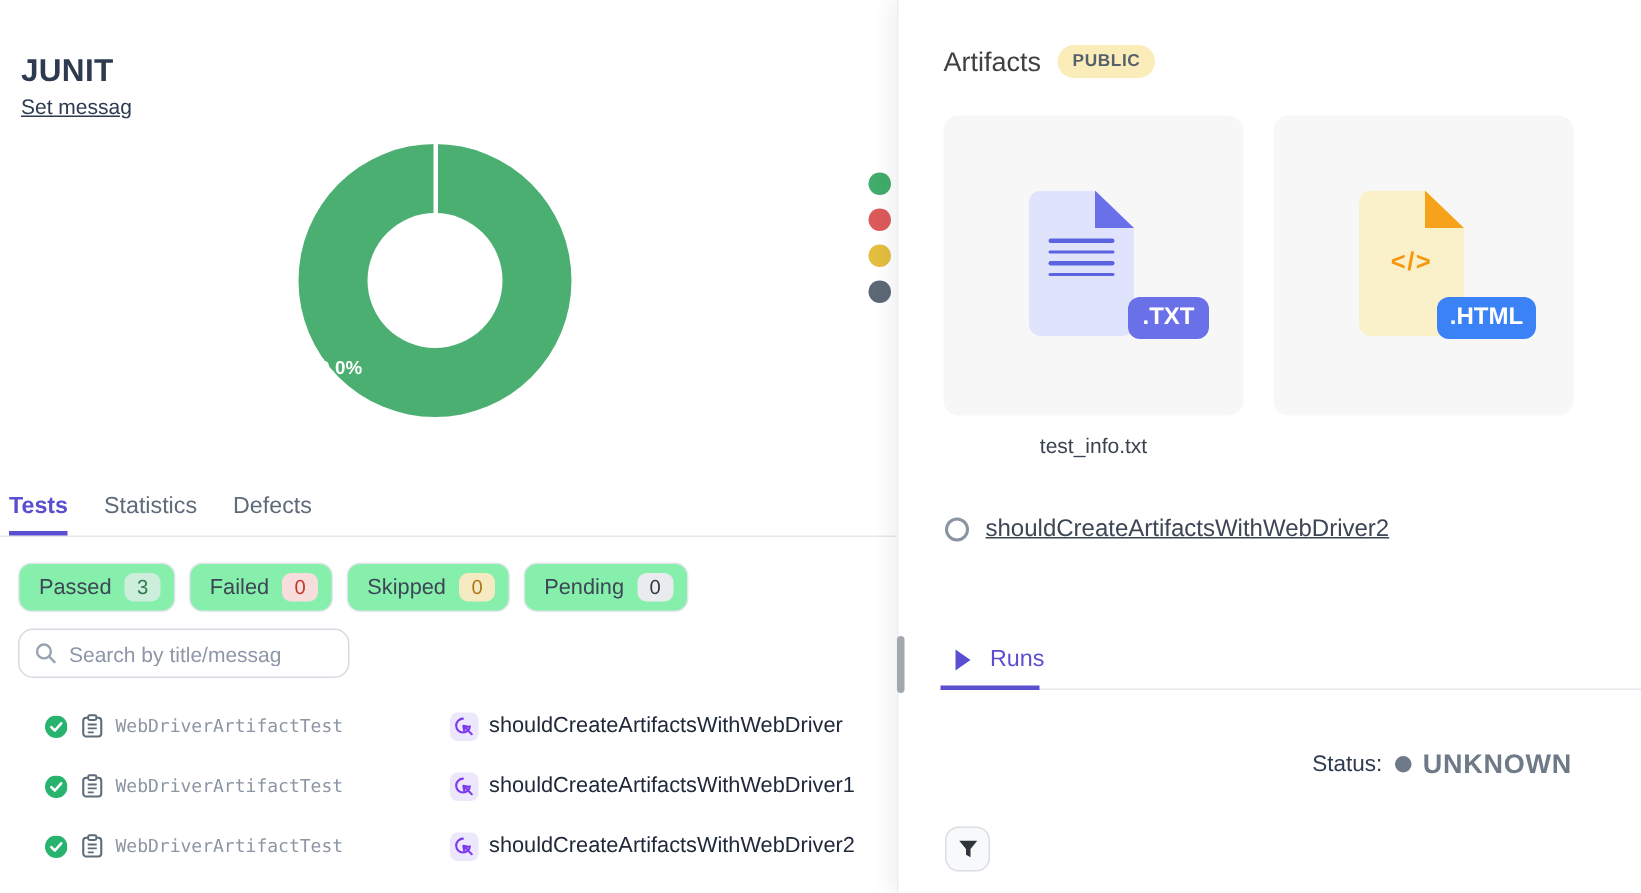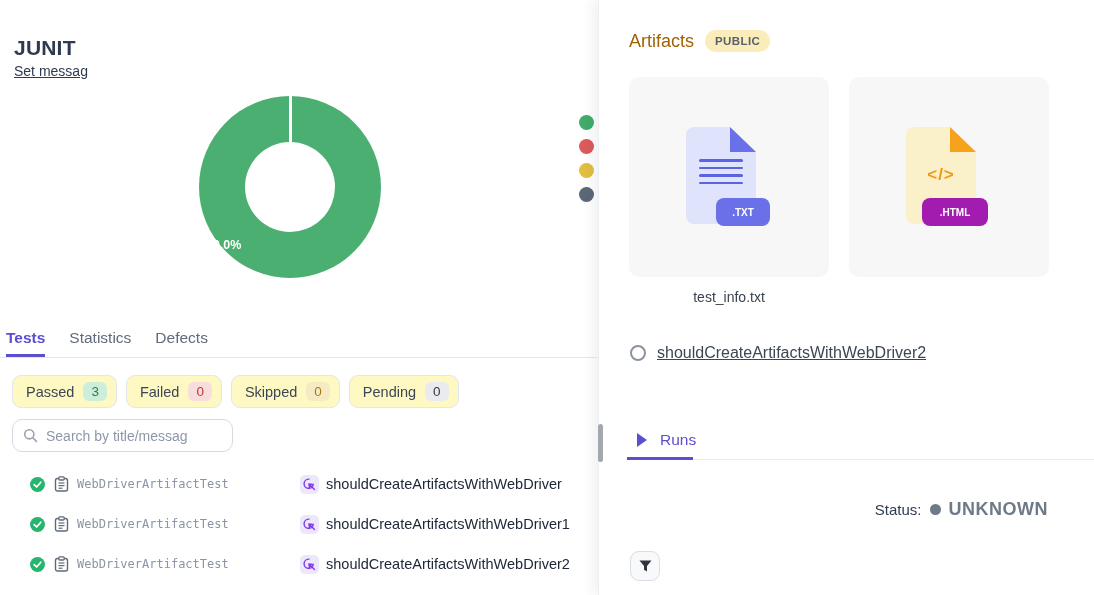--- a/index.html
+++ b/index.html
@@ -19,21 +19,21 @@
   .legend { position:absolute; left:579px; top:115px; display:flex; flex-direction:column; gap:9px; }
   .legend-dot { width:15px; height:15px; border-radius:50%; }
   .dot-passed { background:#41AC6B; } .dot-failed { background:#DD5A5A; }
   .dot-skipped { background:#E3BE3F; } .dot-pending { background:#5C6876; }
 
   .tabs { position:absolute; left:0; top:329px; width:597px; height:29px; border-bottom:1px solid #e6e8ec; display:flex; gap:24px; padding-left:6px; }
   .tab { font-size:15.5px; color:#5f6b7a; cursor:pointer; padding-bottom:9px; }
   .tab.active { color:#5a4fd0; border-bottom:3px solid #5a4fd0; font-weight:bold; }
 
   .chips { position:absolute; left:12px; top:375px; display:flex; gap:9px; }
-  .chip { display:flex; align-items:center; gap:9px; height:33px; padding:0 9px 0 13px; background:#fef9c3;
+  .chip { display:flex; align-items:center; gap:9px; height:33px; padding:0 9px 0 13px; background:#86efac;
     border:1px solid #e3e6ea; border-radius:9px; font-size:14.5px; color:#3d4656; cursor:pointer; }
   .chip-badge { border-radius:6px; padding:2px 8px; font-size:13.5px; }
   .badge-passed { background:#cdeeda; color:#2e7d4f; }
   .badge-failed { background:#f8dddd; color:#c0392b; }
   .badge-skipped { background:#f6eac2; color:#b07818; }
   .badge-pending { background:#e9ebee; color:#333a45; }
 
   .search { position:absolute; left:12px; top:419px; width:221px; height:33px; border:1px solid #d6dbe3;
     border-radius:10px; display:flex; align-items:center; padding:0 10px; gap:8px; background:#fff; }
   .search input { border:none; outline:none; flex:1; min-width:0; font-size:14px; color:#3d4656; font-family:"Liberation Sans", sans-serif; }
@@ -47,37 +47,37 @@
   .click-ic { flex:0 0 19px; height:19px; border-radius:5px; background:#ece7fb; display:flex; align-items:center; justify-content:center; margin-right:7px; }
   .row .title { font-size:14.5px; color:#20293a; white-space:nowrap; }
 
   
   .scroll-thumb { position:absolute; left:598px; top:424px; width:5px; height:38px; background:#a3a8af; border-radius:2.5px; z-index:20; }
 
   
   .right-panel { position:absolute; left:598px; top:0; width:496px; height:595px; background:#fff;
     border-left:1px solid #eceef1; box-shadow:-7px 0 10px rgba(40,50,70,.06); z-index:10; }
   .rp-header { position:absolute; left:30px; top:30px; display:flex; align-items:center; gap:11px; }
-  .rp-title { font-size:18px; color:#a16207; }
+  .rp-title { font-size:18px; color:#404040; }
   .public-badge { background:#fbedb9; color:#57606d; font-size:11.5px; font-weight:bold; letter-spacing:.4px;
     padding:5px 10px; border-radius:12px; }
 
   .card { position:absolute; top:77px; width:200px; height:200px; background:#f7f7f8; border-radius:10px; cursor:pointer; }
   .card-1 { left:30px; } .card-2 { left:250px; }
   .page { position:absolute; left:57px; top:50px; width:70px; height:97px; border-radius:8px; }
   .page-txt { background:#dfe3fb; clip-path:polygon(0 0, calc(100% - 26px) 0, 100% 25px, 100% 100%, 0 100%); }
   .page-html { background:#faf0c9; clip-path:polygon(0 0, calc(100% - 26px) 0, 100% 25px, 100% 100%, 0 100%); }
   .fold { position:absolute; right:0; top:0; width:26px; height:25px; clip-path:polygon(0 0, 100% 100%, 0 100%); }
   .fold-txt { background:#6a70e8; } .fold-html { background:#f6a21b; }
   .tline { position:absolute; left:13px; width:44px; height:2.5px; border-radius:2px; background:#5b63e0; }
   .code-glyph { position:absolute; left:0; top:38px; width:100%; text-align:center; color:#f6980f; font-weight:bold; font-size:17px; letter-spacing:1px; }
-  .ext-badge { position:absolute; top:121px; height:28px; border-radius:8px; color:#fff; font-weight:bold; font-size:10px;
-    display:flex; align-items:center; justify-content:center; }
+  .ext-badge { position:absolute; top:121px; height:28px; border-radius:8px; color:#fff; font-weight:bold; font-size:16px;
+    display:flex; align-items:center; justify-content:center;margin-left:36px; }
   .ext-txt { left:87px; width:54px; background:#6a70e8; }
-  .ext-html { left:73px; width:66px; background:#a21caf; }
+  .ext-html { left:73px; width:66px; background:#3b82f6; }
   .file-name { position:absolute; top:289px; width:200px; text-align:center; font-size:14px; color:#39424f; }
   .fn-1 { left:30px; } .fn-2 { left:250px; }
 
   .artifact-test { position:absolute; left:31px; top:344px; display:flex; align-items:center; gap:11px; }
   .radio-circle { width:16px; height:16px; border:2px solid #8a93a0; border-radius:50%; flex:0 0 16px; }
   .artifact-test-link { font-size:16px; color:#3c4654; text-decoration:underline; cursor:pointer; }
 
   .runs-tab { position:absolute; left:38px; top:431px; display:flex; align-items:center; gap:13px; cursor:pointer; }
   .runs-caret { width:0; height:0; border-left:10px solid #5a4fd0; border-top:7px solid transparent; border-bottom:7px solid transparent; }
   .runs-label { font-size:15.5px; color:#5a4fd0; }

